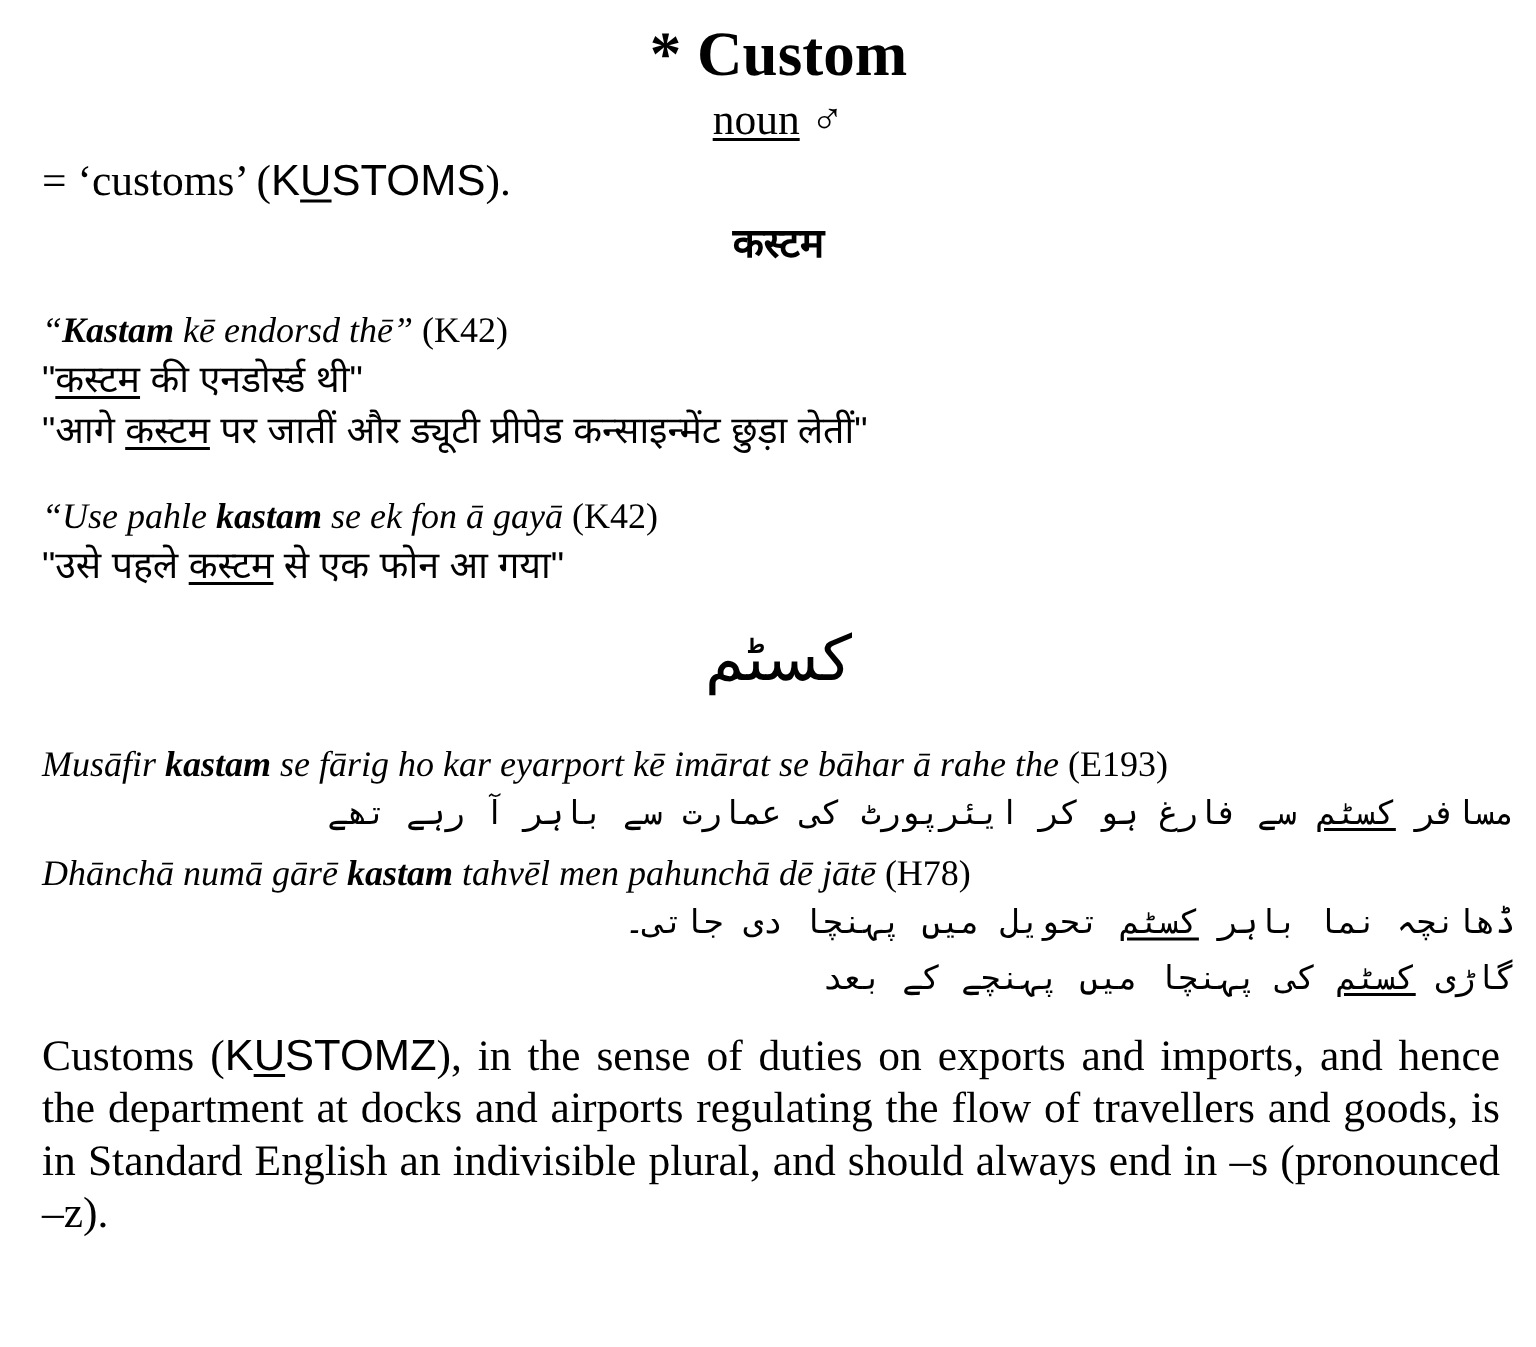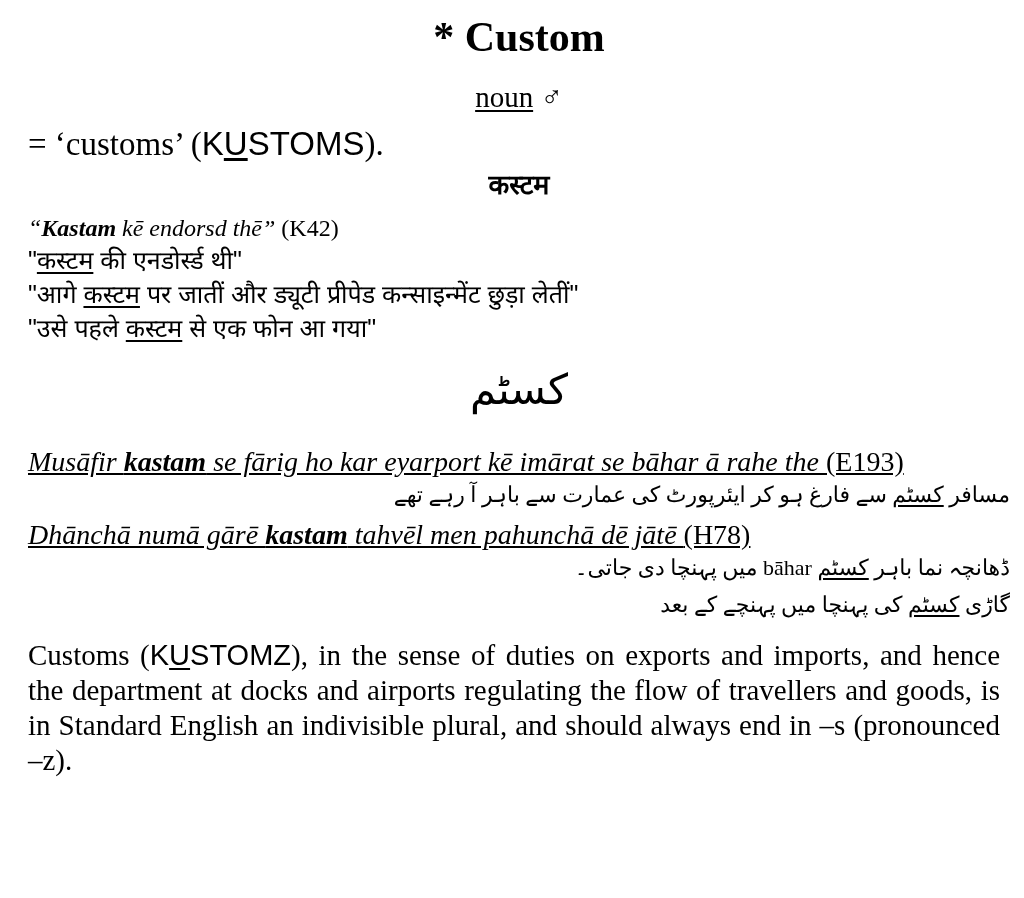--- a/index.html
+++ b/index.html
@@ -15,75 +15,74 @@
   }
   .center { text-align: center; }
   .title {
     font-size: 42px;
     font-weight: bold;
     line-height: 46px;
     margin: 0;
   }
   .pos-line {
     font-size: 29px;
-    line-height: 46px;
-    margin-top: 14px;
+    line-height: 34px;
+    margin-top: 3px;
   }
   .pos-label { text-decoration: underline; text-underline-offset: 3px; }
   .gender { text-decoration: none; font-size: 30px; }
   .pron-line {
-    font-size: 33px;
+    font-size: 29px;
     line-height: 28px;
     margin-top: 10px;
   }
   .sans { font-family: "Liberation Sans", sans-serif; }
   .u { text-decoration: underline; text-underline-offset: 3px; }
   .hindi-head {
     font-family: "Liberation Sans", sans-serif;
     font-size: 27px;
     font-weight: bold;
     line-height: 34px;
     margin-top: 10px;
   }
   .quote-roman {
     font-style: italic;
     font-size: 24px;
     line-height: 27px;
-    margin-top: 13px;
+    margin-top: 29px;
   }
   .quote-roman b { font-weight: bold; }
   .ref { font-style: normal; }
   .hindi-line {
     font-family: "Liberation Sans", sans-serif;
     font-size: 25px;
     line-height: 31px;
     margin-top: 3px;
   }
   .urdu-head {
     direction: rtl;
     font-family: "DejaVu Sans", sans-serif;
     font-size: 42px;
     line-height: 84px;
     margin-top: 4px;
     text-align: center;
   }
   .urdu-line {
     direction: rtl;
     text-align: right;
-    font-family: Liberation Serif, serif;
+    font-family: Liberation Mono, monospace;
     font-size: 22px;
     line-height: 34px;
     margin-top: 3px;
   }
   .roman-cite {
     font-style: italic;
-    font-size: 28px;
+    font-size: 24px;
     line-height: 27px;
     margin-top: 9px;
-    text-decoration: underline;
   }
   .note {
     font-size: 29px;
     line-height: 35px;
     text-align: justify;
     margin-top: 16px;
     padding-right: 10px;
   }
 </style>
 </head>
@@ -100,27 +99,28 @@
 
   <div class="pron-line"><span>= ‘customs’ (</span><span class="sans">K</span><span class="sans u">U</span><span class="sans">STOMS</span><span>).</span></div>
 
   <div class="hindi-head center">कस्टम</div>
 
   <div class="quote-roman"><span>“</span><b>Kastam</b><span> kē endorsd thē” </span><span class="ref">(K42)</span></div>
   <div class="hindi-line"><span>"</span><span class="u">कस्टम</span><span> की एनडोर्स्ड थी"</span></div>
 
   <div class="hindi-line"><span>"आगे </span><span class="u">कस्टम</span><span> पर जातीं और ड्यूटी प्रीपेड कन्साइन्मेंट छुड़ा लेतीं"</span></div>
 
+  <div class="quote-roman"><span>“Use pahle </span><b>kastam</b><span> se ek fon ā gayā </span><span class="ref">(K42)</span></div>
   <div class="hindi-line"><span>"उसे पहले </span><span class="u">कस्टम</span><span> से एक फोन आ गया"</span></div>
 
   <div class="urdu-head">کسٹم</div>
 
   <div class="roman-cite" style="margin-top:16px;"><span>Musāfir </span><b>kastam</b><span> se fārig ho kar eyarport kē imārat se bāhar ā rahe the </span><span class="ref">(E193)</span></div>
   <div class="urdu-line"><span>مسافر </span><span class="u">کسٹم</span><span> سے فارغ ہو کر ایئرپورٹ کی عمارت سے باہر آ رہے تھے</span></div>
 
   <div class="roman-cite"><span>Dhānchā numā gārē </span><b>kastam</b><span> tahvēl men pahunchā dē jātē </span><span class="ref">(H78)</span></div>
-  <div class="urdu-line"><span>ڈھانچہ نما باہر </span><span class="u">کسٹم</span><span> bāhar میں پہنچا دی جاتی۔</span></div>
+  <div class="urdu-line"><span>ڈھانچہ نما باہر </span><span class="u">کسٹم</span><span> تحویل میں پہنچا دی جاتی۔</span></div>
 
   <div class="urdu-line"><span>گاڑی </span><span class="u">کسٹم</span><span> کی پہنچا میں پہنچے کے بعد</span></div>
 
   <div class="note"><span>Customs (</span><span class="sans">K</span><span class="sans u">U</span><span class="sans">STOMZ</span><span>), in the sense of duties on exports and imports, and hence the department at docks and airports regulating the flow of travellers and goods, is in Standard English an indivisible plural, and should always end in –s (pronounced –z).</span></div>
 
 </div>
 
 </body></html>

